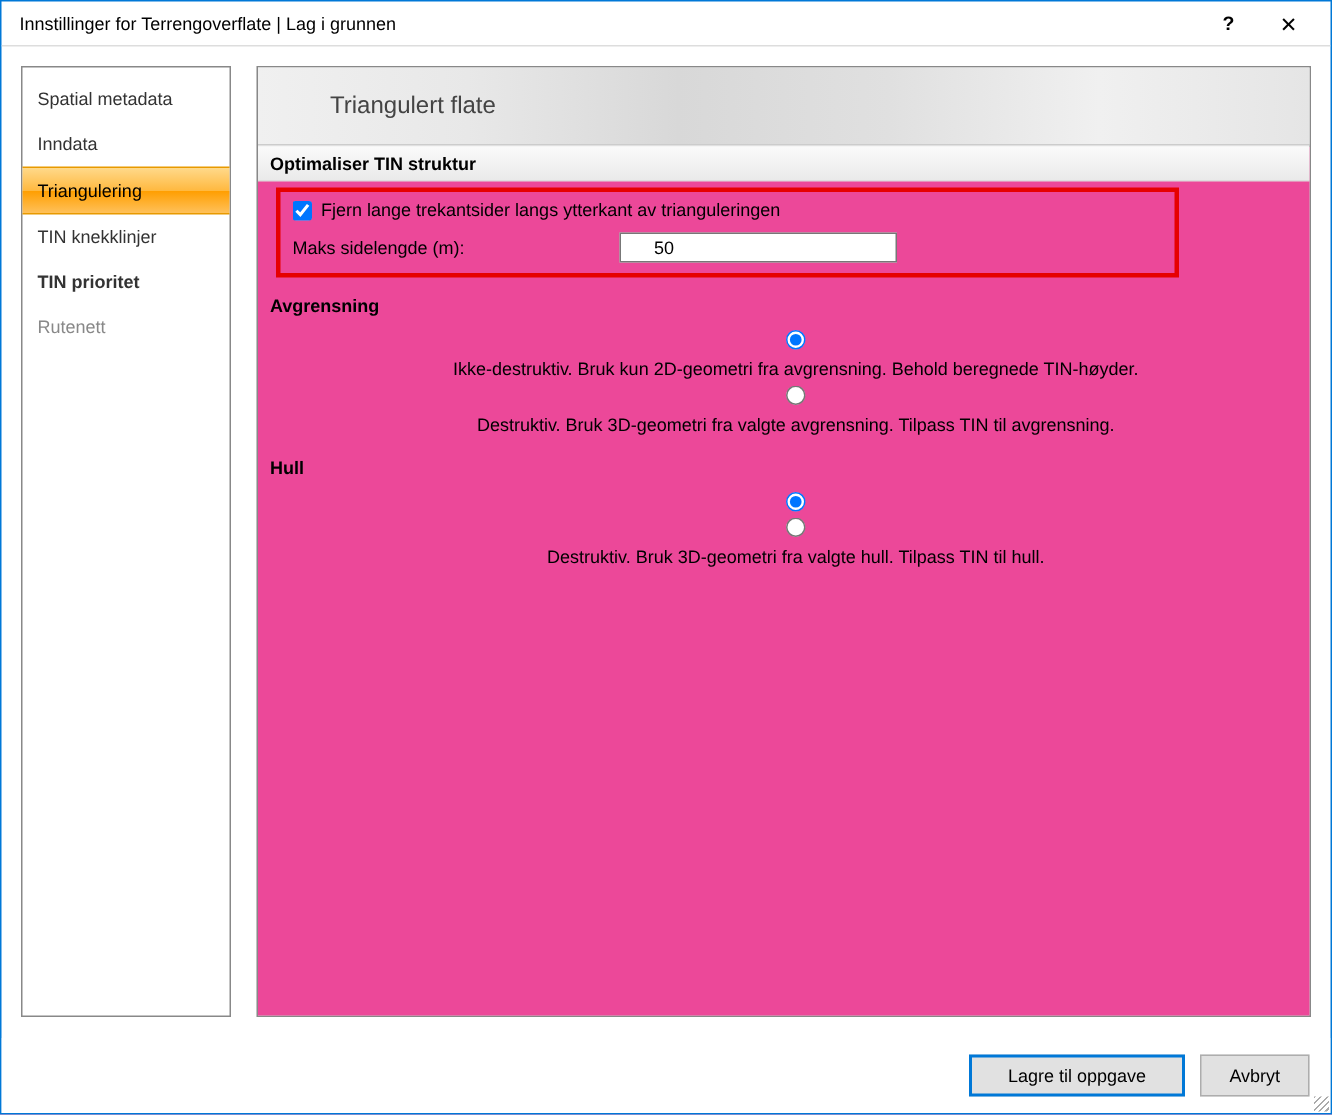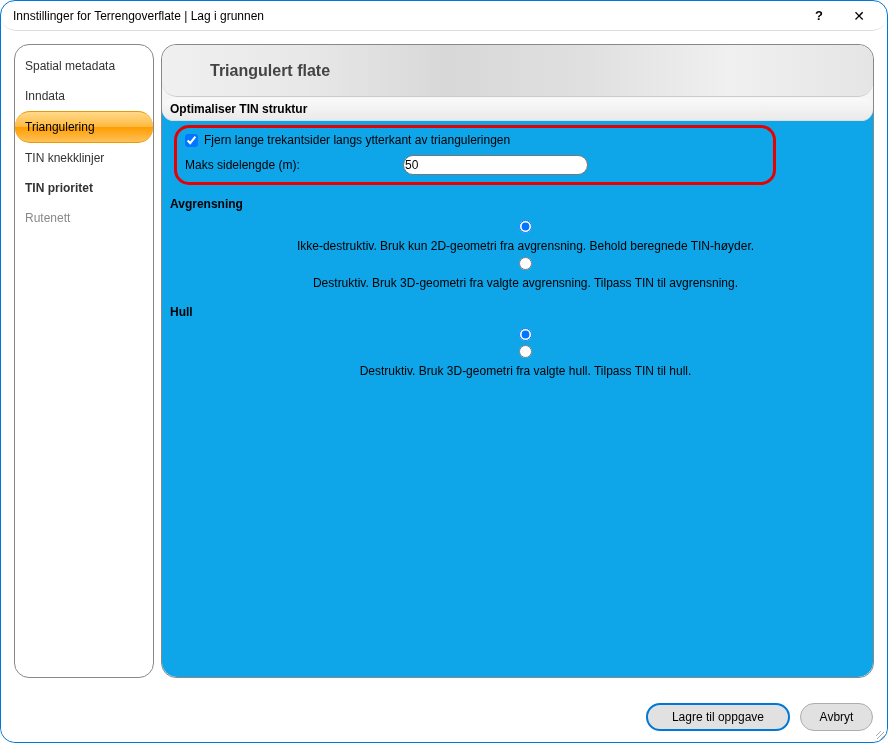--- a/index.html
+++ b/index.html
@@ -1,19 +1,18 @@
 <!DOCTYPE html>
 <html><head>
   <meta charset="utf-8">
   <style>
     * {
       box-sizing: border-box;
       margin: 0;
       padding: 0;
-      border-radius: 15px;
     }
     body {
       font-family: "Segoe UI", Tahoma, sans-serif;
       font-size: 12px;
       background: #fff;
       width: 888px;
       height: 743px;
       border: 1px solid #0078d7;
       position: relative;
       overflow: hidden;
@@ -45,21 +44,21 @@
       font-weight: bold;
     }
     .content-area {
       display: flex;
       position: absolute;
       top: 30px;
       left: 0;
       right: 0;
       bottom: 51px;
       padding: 13px;
-      gap: 7px;
+      gap: 17px;
     }
     .sidebar {
       width: 140px;
       border: 1px solid #888;
       background: #fff;
       padding-top: 6px;
     }
     .sidebar-item {
       padding: 8px 10px;
       font-size: 12px;
@@ -86,24 +85,23 @@
     }
     .panel-header {
       height: 52px;
       background: linear-gradient(to right, #f0f0f0 0%, #e8e8e8 20%, #d8d8d8 40%, #e0e0e0 60%, #f0f0f0 80%, #e5e5e5 100%);
       border-bottom: 1px solid #ccc;
       display: flex;
       align-items: center;
       padding-left: 48px;
       font-size: 16px;
       color: #444;
-      font-weight: bold;
     }
     .panel-body {
-      background: #0ea5e9;
+      background: #ec4899;
       position: absolute;
       top: 53px;
       left: 0;
       right: 0;
       bottom: 0;
       padding: 0;
     }
     .section-title-bar {
       font-weight: bold;
       font-size: 12px;
@@ -138,21 +136,21 @@
       display: flex;
       align-items: center;
       gap: 8px;
     }
     .field-label {
       width: 210px;
     }
     .field-input {
       width: 185px;
       border: 1px solid #777;
-      padding: 2px 1px;
+      padding: 2px 22px;
       font-size: 12px;
       font-family: inherit;
     }
     .radio-group {
       padding: 2px 8px 6px 24px;
     }
     .radio-row {
       display: flex;
       align-items: center;
       gap: 6px;

